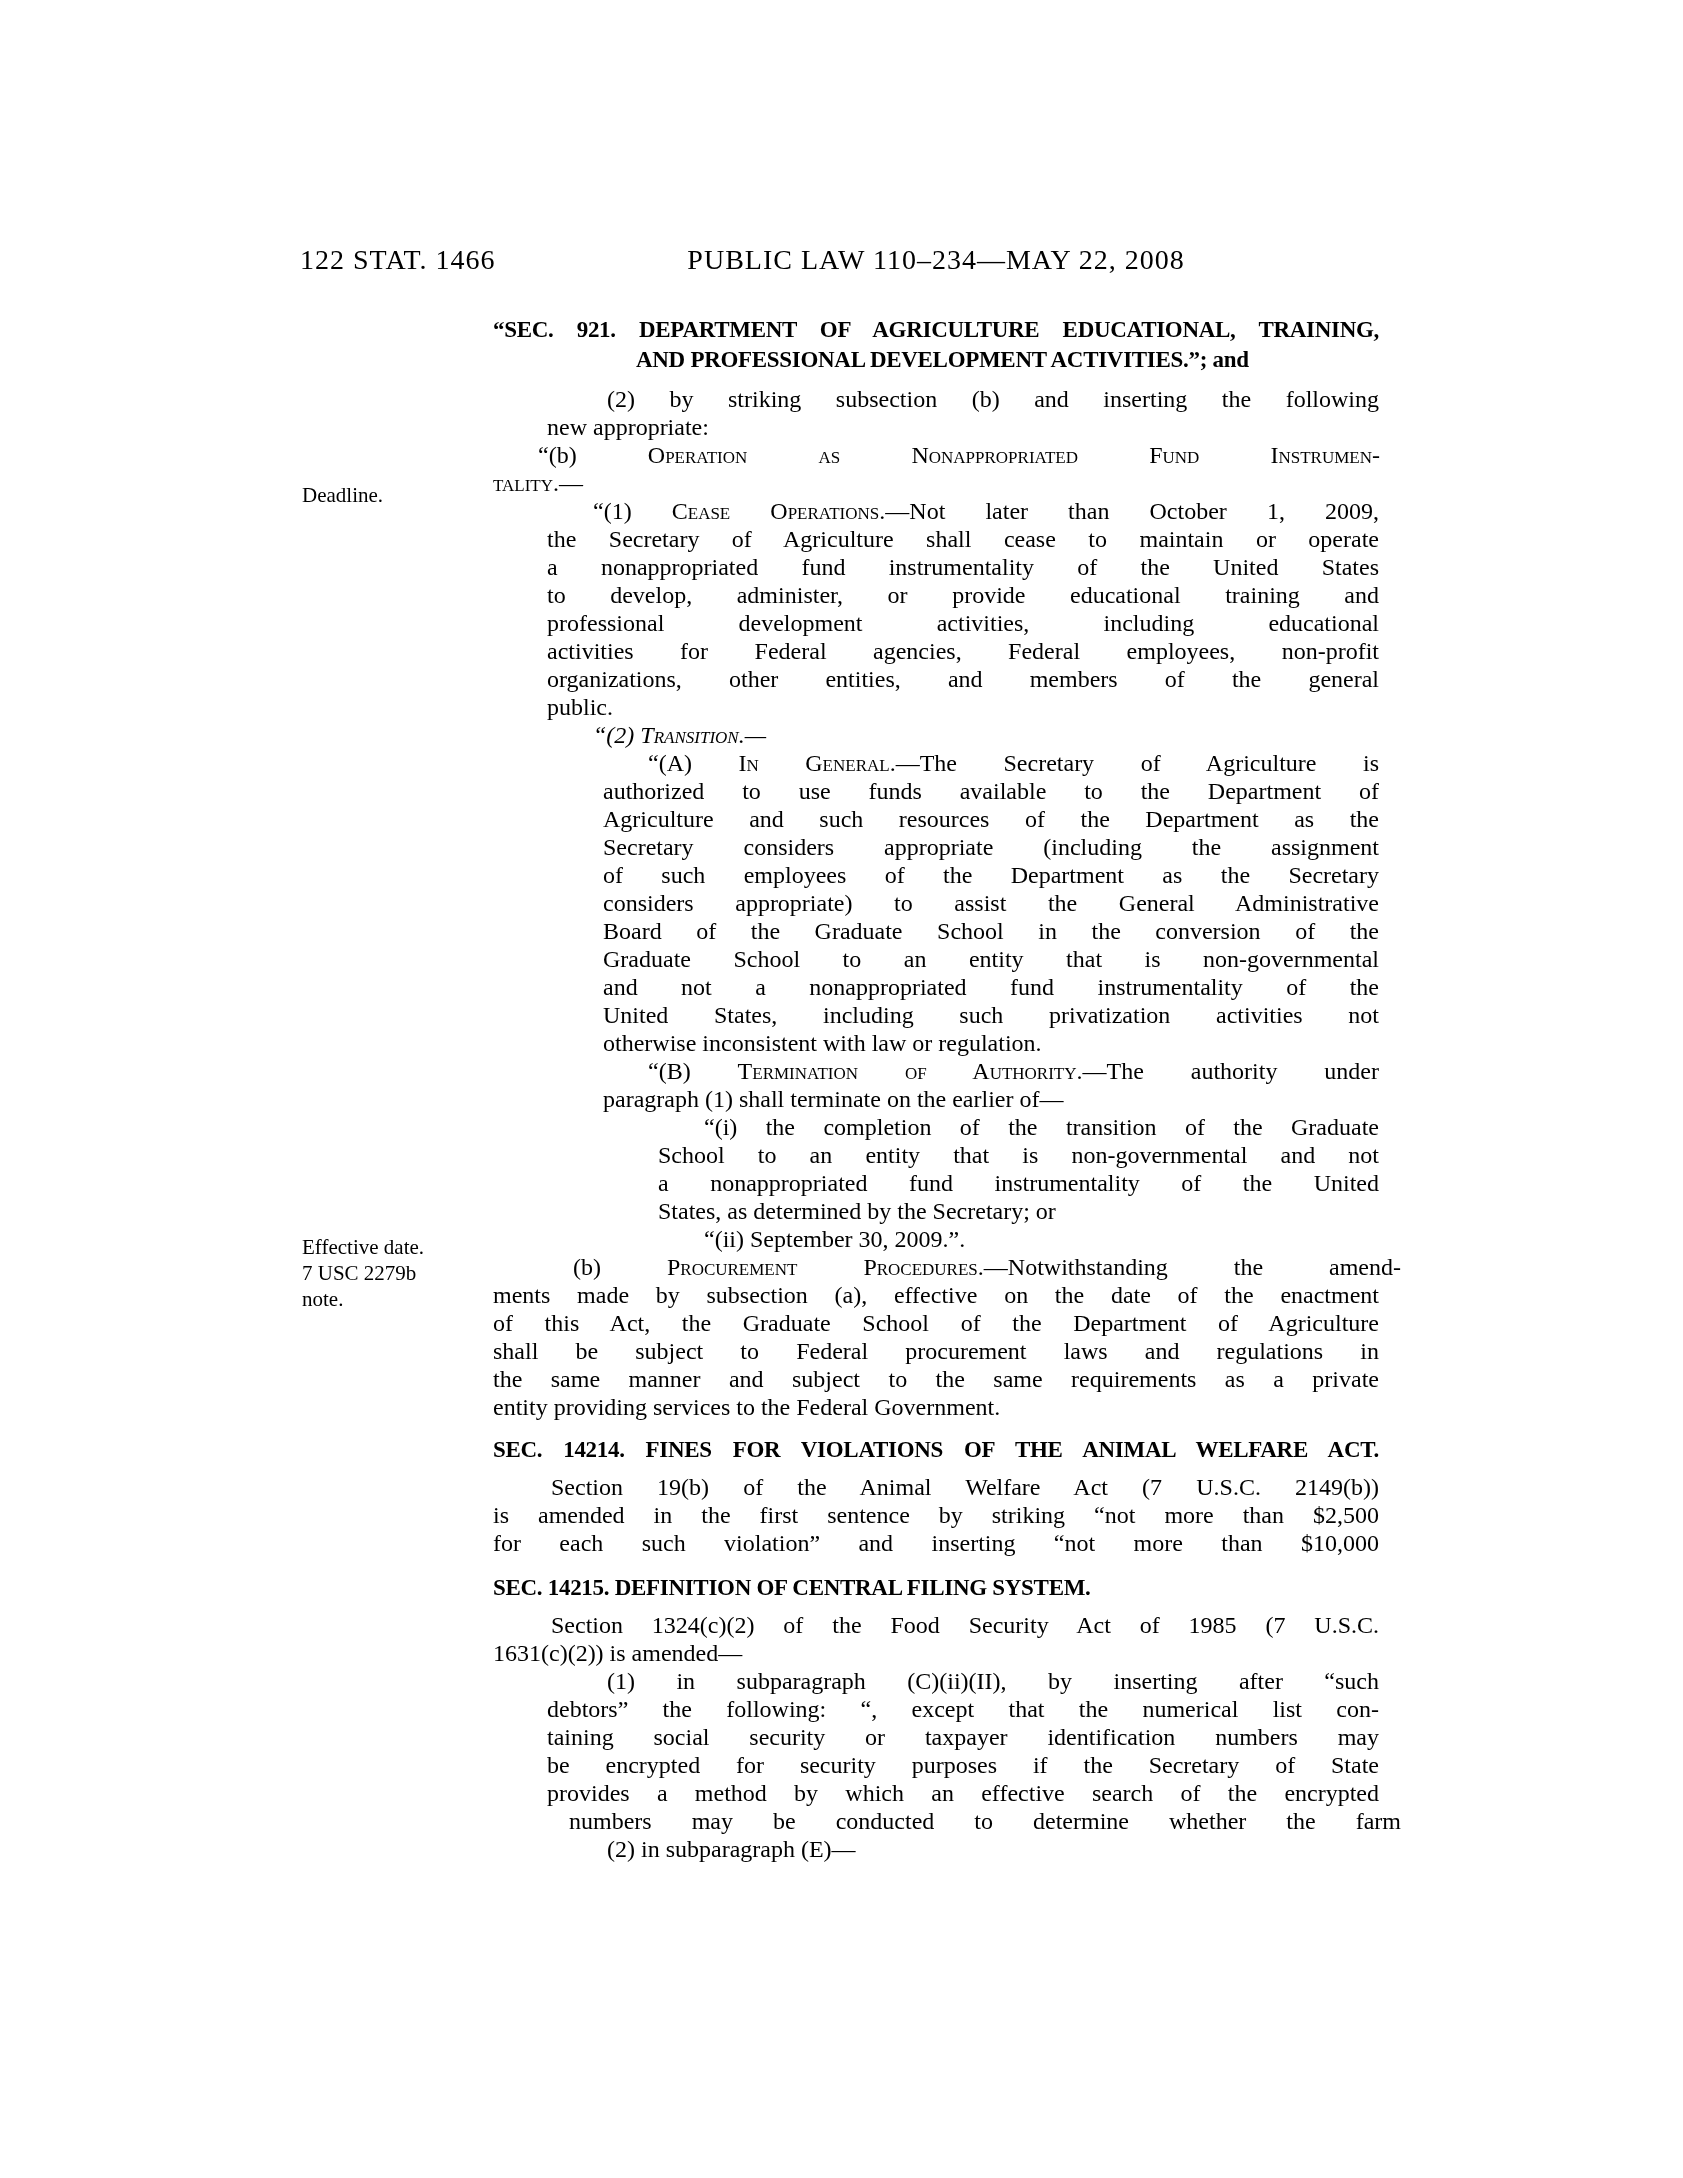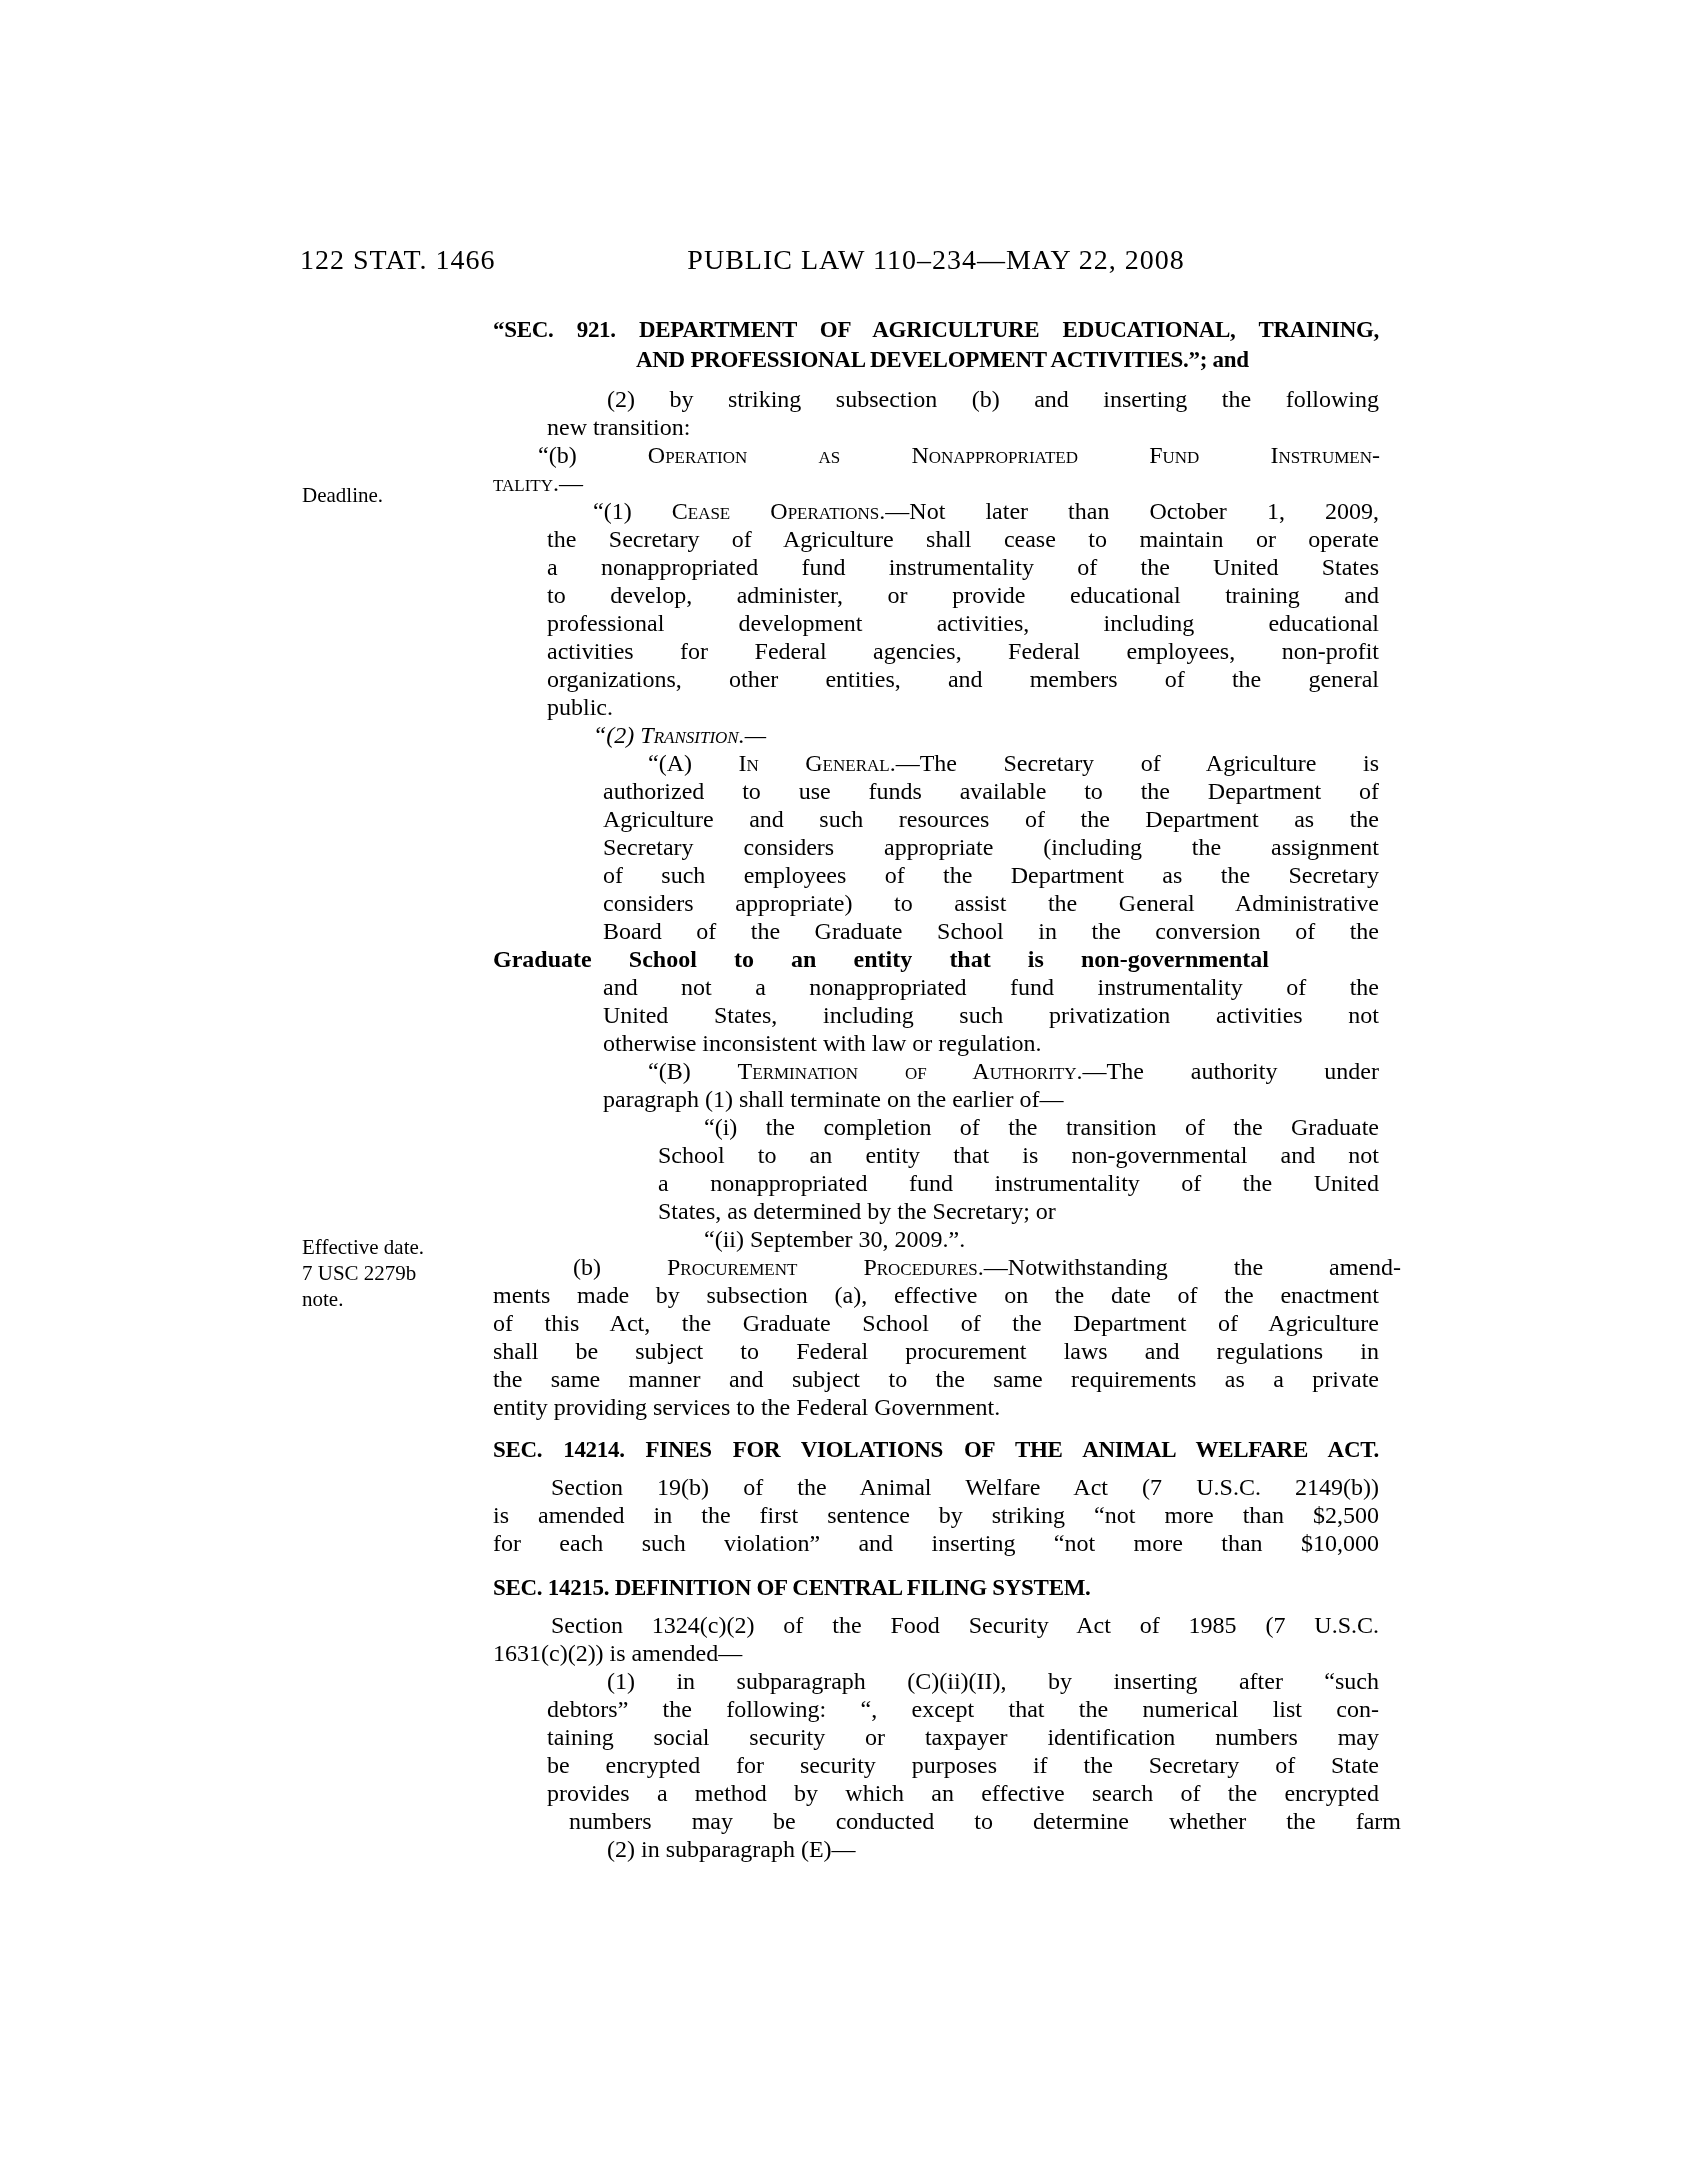--- a/index.html
+++ b/index.html
@@ -70,21 +70,21 @@
     <div>note.</div>
   </div>
 
   <div class="content">
       <div class="block heading" style="margin-bottom: 10px;">
         <div class="line" style="margin-left: 0px; width: 886px; text-align-last: justify;">“SEC. 921. DEPARTMENT OF AGRICULTURE EDUCATIONAL, TRAINING,</div>
         <div class="line" style="margin-left: 143px; width: 744px; text-align-last: left;">AND PROFESSIONAL DEVELOPMENT ACTIVITIES.”; and</div>
       </div>
       <div class="block para">
         <div class="line" style="margin-left: 114px; width: 772px; text-align-last: justify;">(2) by striking subsection (b) and inserting the following</div>
-        <div class="line" style="margin-left: 54px; width: 832px; text-align-last: left;">new transition:</div>
+        <div class="line" style="margin-left: 54px; width: 832px; text-align-last: left;">new appropriate:</div>
       </div>
       <div class="block para">
         <div class="line" style="margin-left: 45px; width: 842px; text-align-last: justify;">“(b) <span class="sc">Operation as Nonappropriated Fund Instrumen-</span></div>
         <div class="line" style="margin-left: 0px; width: 886px; text-align-last: left;"><span class="sc">tality</span>.—</div>
       </div>
       <div class="block para">
         <div class="line" style="margin-left: 100px; width: 786px; text-align-last: justify;">“(1) <span class="sc">Cease Operations</span>.—Not later than October 1, 2009,</div>
         <div class="line" style="margin-left: 54px; width: 832px; text-align-last: justify;">the Secretary of Agriculture shall cease to maintain or operate</div>
         <div class="line" style="margin-left: 54px; width: 832px; text-align-last: justify;">a nonappropriated fund instrumentality of the United States</div>
         <div class="line" style="margin-left: 54px; width: 832px; text-align-last: justify;">to develop, administer, or provide educational training and</div>
@@ -97,21 +97,21 @@
         <div class="line" style="margin-left: 100px; width: 786px; text-align-last: left; font-style: italic;">“(2) <span class="sc">Transition</span>.—</div>
       </div>
       <div class="block para">
         <div class="line" style="margin-left: 155px; width: 731px; text-align-last: justify;">“(A) <span class="sc">In General</span>.—The Secretary of Agriculture is</div>
         <div class="line" style="margin-left: 110px; width: 776px; text-align-last: justify;">authorized to use funds available to the Department of</div>
         <div class="line" style="margin-left: 110px; width: 776px; text-align-last: justify;">Agriculture and such resources of the Department as the</div>
         <div class="line" style="margin-left: 110px; width: 776px; text-align-last: justify;">Secretary considers appropriate (including the assignment</div>
         <div class="line" style="margin-left: 110px; width: 776px; text-align-last: justify;">of such employees of the Department as the Secretary</div>
         <div class="line" style="margin-left: 110px; width: 776px; text-align-last: justify;">considers appropriate) to assist the General Administrative</div>
         <div class="line" style="margin-left: 110px; width: 776px; text-align-last: justify;">Board of the Graduate School in the conversion of the</div>
-        <div class="line" style="width: 776px; text-align-last: justify; font-weight: bold;">Graduate School to an entity that is non-governmental</div>
+        <div class="line" style="margin-left: 110px; width: 776px; text-align-last: justify;">Graduate School to an entity that is non-governmental</div>
         <div class="line" style="margin-left: 110px; width: 776px; text-align-last: justify;">and not a nonappropriated fund instrumentality of the</div>
         <div class="line" style="margin-left: 110px; width: 776px; text-align-last: justify;">United States, including such privatization activities not</div>
         <div class="line" style="margin-left: 110px; width: 776px; text-align-last: left;">otherwise inconsistent with law or regulation.</div>
       </div>
       <div class="block para">
         <div class="line" style="margin-left: 155px; width: 731px; text-align-last: justify;">“(B) <span class="sc">Termination of Authority</span>.—The authority under</div>
         <div class="line" style="margin-left: 110px; width: 776px; text-align-last: left;">paragraph (1) shall terminate on the earlier of—</div>
       </div>
       <div class="block para">
         <div class="line" style="margin-left: 211px; width: 675px; text-align-last: justify;">“(i) the completion of the transition of the Graduate</div>

